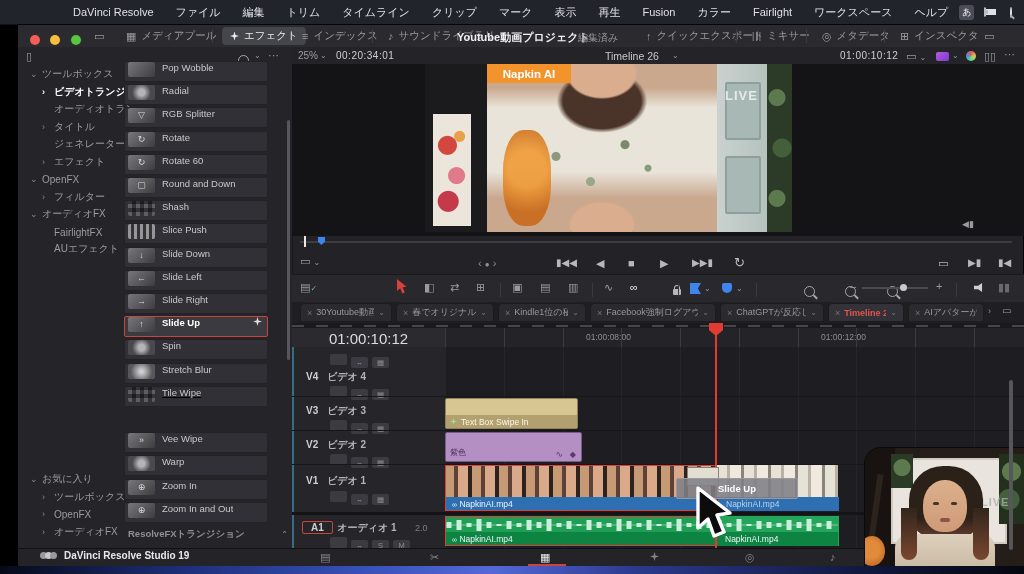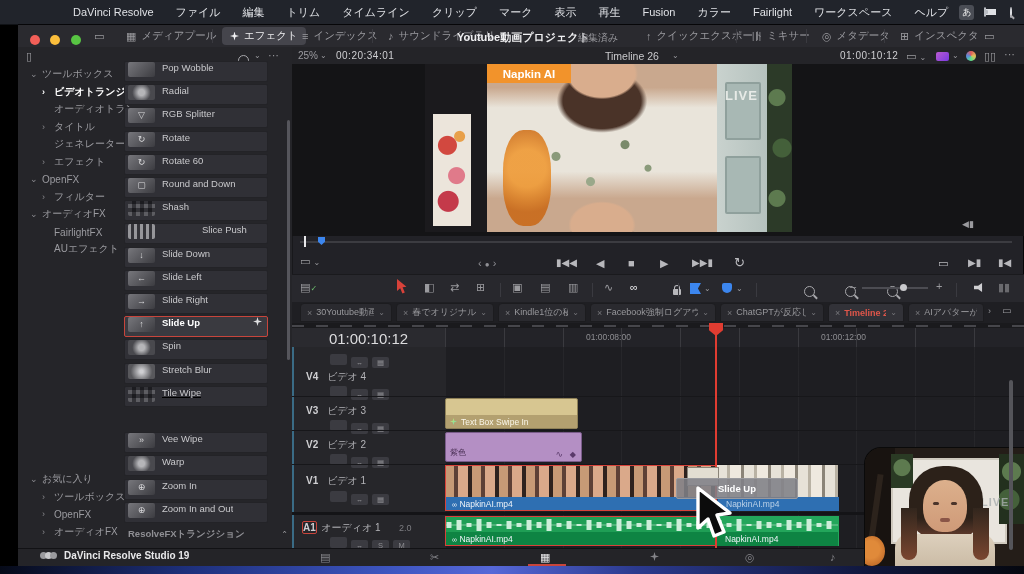--- a/index.html
+++ b/index.html
@@ -66,21 +66,21 @@
   
   #tlhead{left:292px;top:328px;width:153px;height:19px;background:#2a2a2f;border-bottom:1px solid #1a1a1d;}
   #ruler{left:445px;top:328px;width:579px;height:19px;background:#232328;border-bottom:1px solid #141416;
     background-image:repeating-linear-gradient(90deg,#3a3a3f 0 1px,transparent 1px 58.75px);}
   .rlab{position:absolute;top:332px;color:#8e8e92;font-size:8.5px;}
   #lanes{left:445px;top:347px;width:579px;height:201px;background:#1e1e22;
     background-image:repeating-linear-gradient(90deg,rgba(255,255,255,.035) 0 1px,transparent 1px 58.75px);}
   #heads{left:292px;top:347px;width:153px;height:201px;background:#26262a;border-right:1px solid #1a1a1d;}
   .trow{position:absolute;left:0;width:153px;}
   .tnum{color:#cfcfd2;font-size:10px;font-weight:bold;}
-  .tname{color:#b4b4b8;font-size:10px;}
+  .tname{color:#b4b4b8;font-size:10px;font-weight:bold;}
   .tki{width:17px;height:11px;background:#3b3b41;border-radius:2px;color:#8c8c90;font-size:7.5px;line-height:11px;
     text-align:center;display:inline-block;margin-right:4px;}
   .lane-sep{position:absolute;left:292px;width:732px;height:1px;background:#17171a;}
   
   .clip-border{box-sizing:border-box;}
   .film{background:repeating-linear-gradient(90deg,#c79a76 0 9px,#5d4036 9px 13px,#daa98a 13px 23px,#2e221e 23px 27px);}
   .film2{background:repeating-linear-gradient(90deg,#e7e2d8 0 10px,#b9b2a4 10px 13px,#efe9df 13px 24px,#8b8478 24px 27px);}
   .cliplabel{position:absolute;color:#eef3f8;font-size:8.5px;white-space:nowrap;}
   
   #pagebar{left:18px;top:548px;width:1006px;height:18px;background:#242428;border-top:1px solid #121215;}
@@ -268,21 +268,21 @@
       <span class="fx-lb">Rotate 60</span>
     </div>
   <div class="fx-row abs" style="top:177px;">
       <span class="fx-th">▢</span>
       <span class="fx-lb">Round and Down</span>
     </div>
   <div class="fx-row abs" style="top:200px;">
       <span class="fx-th th-check"></span>
       <span class="fx-lb">Shash</span>
     </div>
-  <div class="fx-row abs" style="top:223px;gap:40px;">
+  <div class="fx-row abs" style="top:223px;">
       <span class="fx-th th-stripes"></span>
       <span class="fx-lb">Slice Push</span>
     </div>
   <div class="fx-row abs" style="top:247px;">
       <span class="fx-th">↓</span>
       <span class="fx-lb">Slide Down</span>
     </div>
   <div class="fx-row abs" style="top:270px;">
       <span class="fx-th">←</span>
       <span class="fx-lb">Slide Left</span>
@@ -512,21 +512,21 @@
 
   
   <div class="trow abs" style="top:470px;left:306px;">
     <span class="tnum">V1</span>&nbsp;&nbsp;<span class="tname">ビデオ 1</span></div>
   <div class="trow abs" style="left:330px;top:488px;">
     <span class="tki"></span><span class="tki">↔</span><span class="tki">▦</span></div>
   <div class="lane-sep" style="top:512px;height:3px;background:#141417;"></div>
 
   
   <div class="trow abs" style="top:517px;left:302px;">
-    <span class="tnum" style="border:1px solid #c8453c;border-radius:2px;padding:0 0;">A1</span>&nbsp;<span class="tname">オーディオ 1</span>
+    <span class="tnum" style="border:1px solid #c8453c;border-radius:2px;padding:0 8px;">A1</span>&nbsp;<span class="tname">オーディオ 1</span>
     <span style="color:#7e7e82;font-size:9px;margin-left:14px;">2.0</span></div>
   <div class="trow abs" style="left:330px;top:534px;">
     <span class="tki"></span><span class="tki">↔</span><span class="tki">S</span><span class="tki">M</span></div>
 
   
   
   <div class="abs clip-border" style="left:445px;top:398px;width:133px;height:31px;background:#d7c691;border:1px solid #8f8158;border-radius:2px;">
     <div class="abs" style="left:0;bottom:0;width:100%;height:13px;background:#b3a070;display:flex;align-items:center;gap:4px;padding-left:4px;box-sizing:border-box;">
       <span class="star4" style="width:7px;height:7px;background:linear-gradient(135deg,#e0e05a,#5ae0c0);"></span>
       <span style="color:#faf6e8;font-size:8.5px;">Text Box Swipe In</span>

